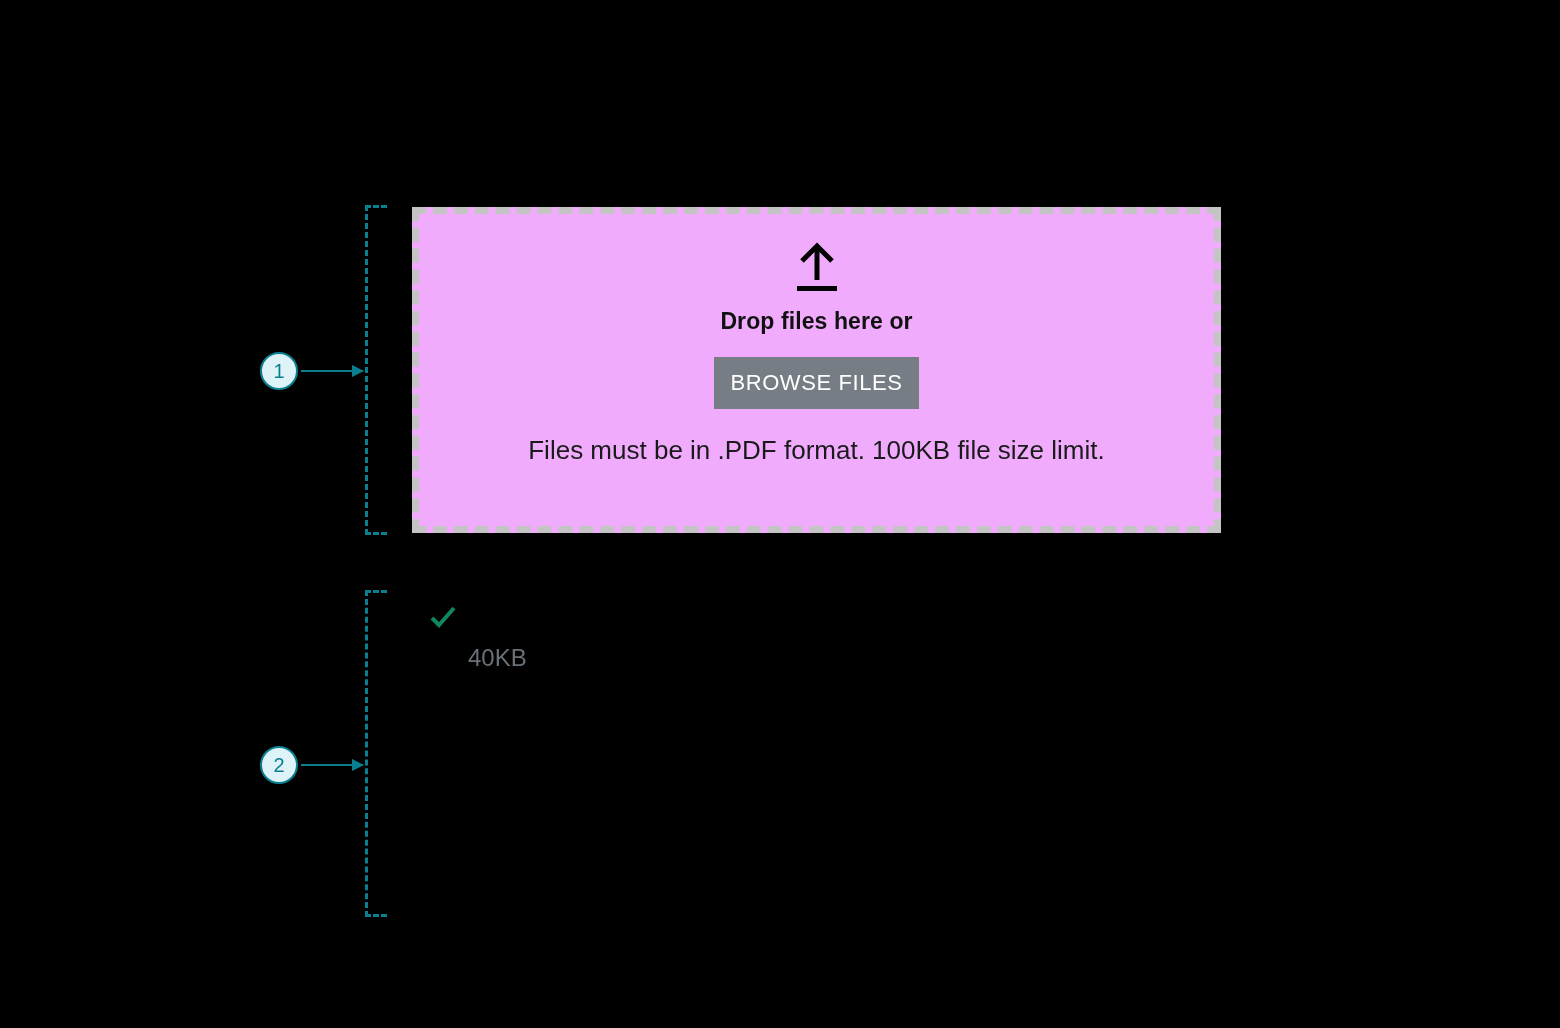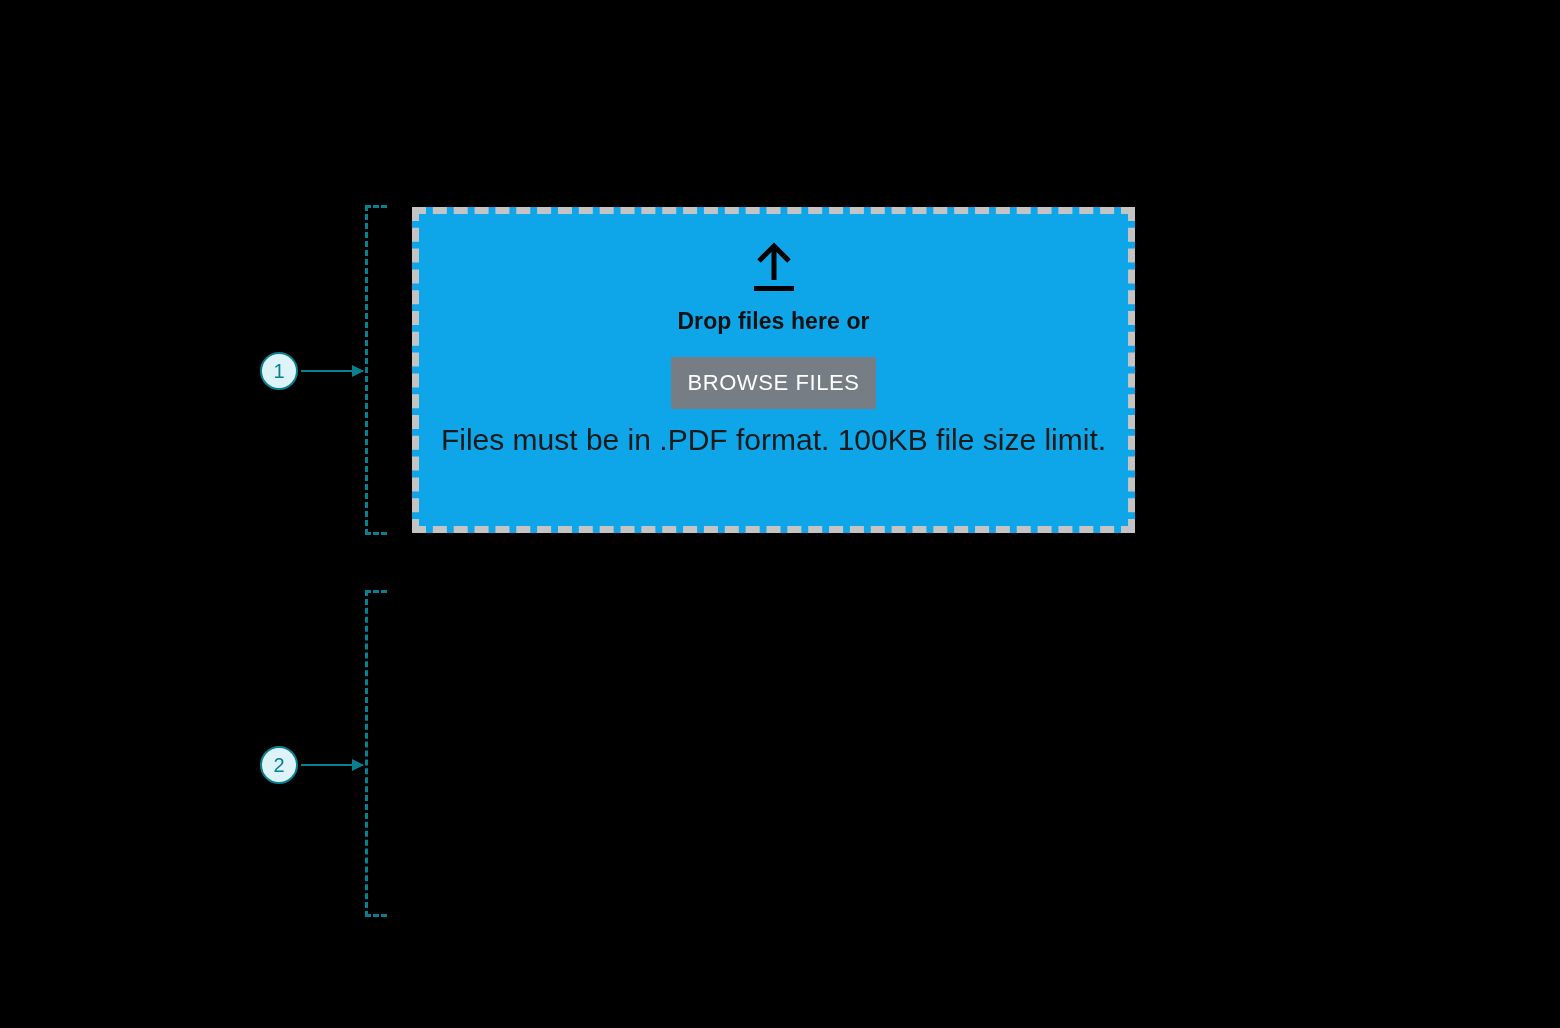--- a/index.html
+++ b/index.html
@@ -62,23 +62,23 @@
     border-bottom: 3px dashed #0a7f90;
     border-right: none;
     box-sizing: border-box;
   }
 
   
   .dropzone {
     position: absolute;
     left: 412px;
     top: 207px;
-    width: 723px;
+    width: 809px;
     height: 326px;
-    background: #0ea5e9;
+    background: #f0abfc;
     border: 7px dashed #c4c4c4;
     box-sizing: border-box;
     display: flex;
     flex-direction: column;
     align-items: center;
     box-shadow: 0 0 0 1px #000;
   }
   .upload-icon {
     margin-top: 28px;
     width: 56px;
@@ -100,22 +100,22 @@
     height: 52px;
     font-size: 22px;
     letter-spacing: 0.6px;
     font-family: "Liberation Sans", sans-serif;
     cursor: pointer;
     display: flex;
     align-items: center;
     justify-content: center;
   }
   .drop-hint {
-    margin-top: 14px;
-    font-size: 30px;
+    margin-top: 26px;
+    font-size: 26px;
     color: #1a1a1a;
   }
 
   
   .file-list {
     position: absolute;
     left: 428px;
     top: 596px;
     width: 690px;
   }
@@ -180,16 +180,25 @@
 
 <div class="callout" style="left:260px; top:746px;">
   <div class="callout-circle">
     <span>2</span>
   </div>
   <div class="callout-arrow"></div>
 </div>
 
 <div class="file-list">
 
+  <div class="file-row">
+    <span class="file-status-icon">
+      <svg viewBox="0 0 30 30" width="30" height="30" aria-hidden="true">
+        <path d="M4 16 L11 23 L26 6" stroke="#13855e" stroke-width="4" fill="none" stroke-linecap="butt" stroke-linejoin="miter"></path>
+      </svg>
+    </span>
+    <span class="file-name"></span>
+    <span class="file-size">40KB</span>
+  </div>
 
 
 
 </div>
 
 </body></html>

